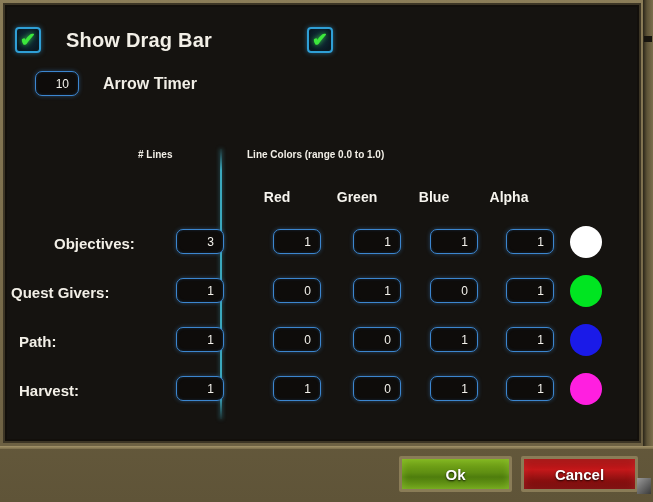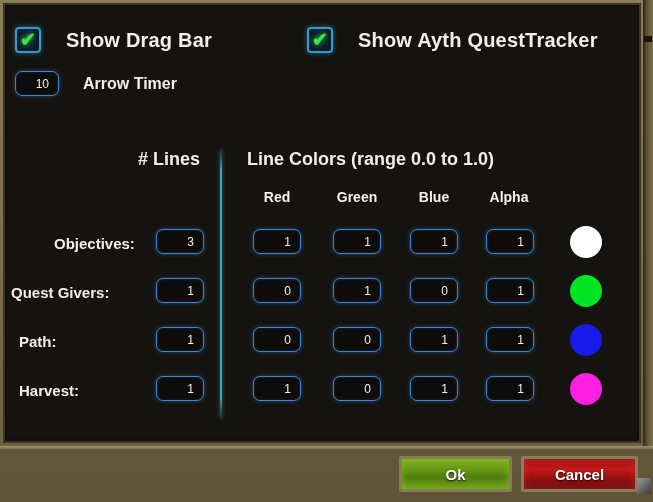--- a/index.html
+++ b/index.html
@@ -124,20 +124,21 @@
     background: #0e0c0a;
     box-shadow: 0 0 4px rgba(60,134,207,0.45), inset 0 0 3px rgba(30,70,110,0.5);
     color: #f4f2ec;
     font-size: 12px;
     display: flex;
     align-items: center;
     justify-content: flex-end;
     box-sizing: border-box;
     padding-right: 9px;
     cursor: text;
+    margin-left: 20px;
   }
   .timer-input {
     width: 44px;
     height: 25px;
   }
   .timer-label {
     margin-left: 24px;
     color: #f2efe7;
     font-size: 16px;
     font-weight: bold;
@@ -148,21 +149,21 @@
   .table-area {
     position: absolute;
     left: 0;
     top: 0;
     width: 630px;
     height: 432px;
   }
   .hdr {
     position: absolute;
     color: #f2efe7;
-    font-size: 18px;
+    font-size: 10px;
     font-weight: bold;
     white-space: nowrap;
   }
   .hdr-sub {
     position: absolute;
     color: #f6f4ee;
     font-size: 14px;
     font-weight: bold;
     white-space: nowrap;
     text-align: center;
@@ -264,21 +265,20 @@
         <div class="checkbox">
           <span class="tick">✔</span>
         </div>
         <div class="check-label">Show Drag Bar</div>
       </div>
 
       <div class="check-row" style="left:300px; top:20px;">
         <div class="checkbox">
           <span class="tick">✔</span>
         </div>
-        <div class="check-label">Show Ayth QuestTracker</div>
       </div>
 
       <div class="timer-row">
         <div class="num-input timer-input" title="0">10</div>
         <div class="timer-label">Arrow Timer</div>
       </div>
 
       <div class="table-area">
 
         <div class="divider"></div>

